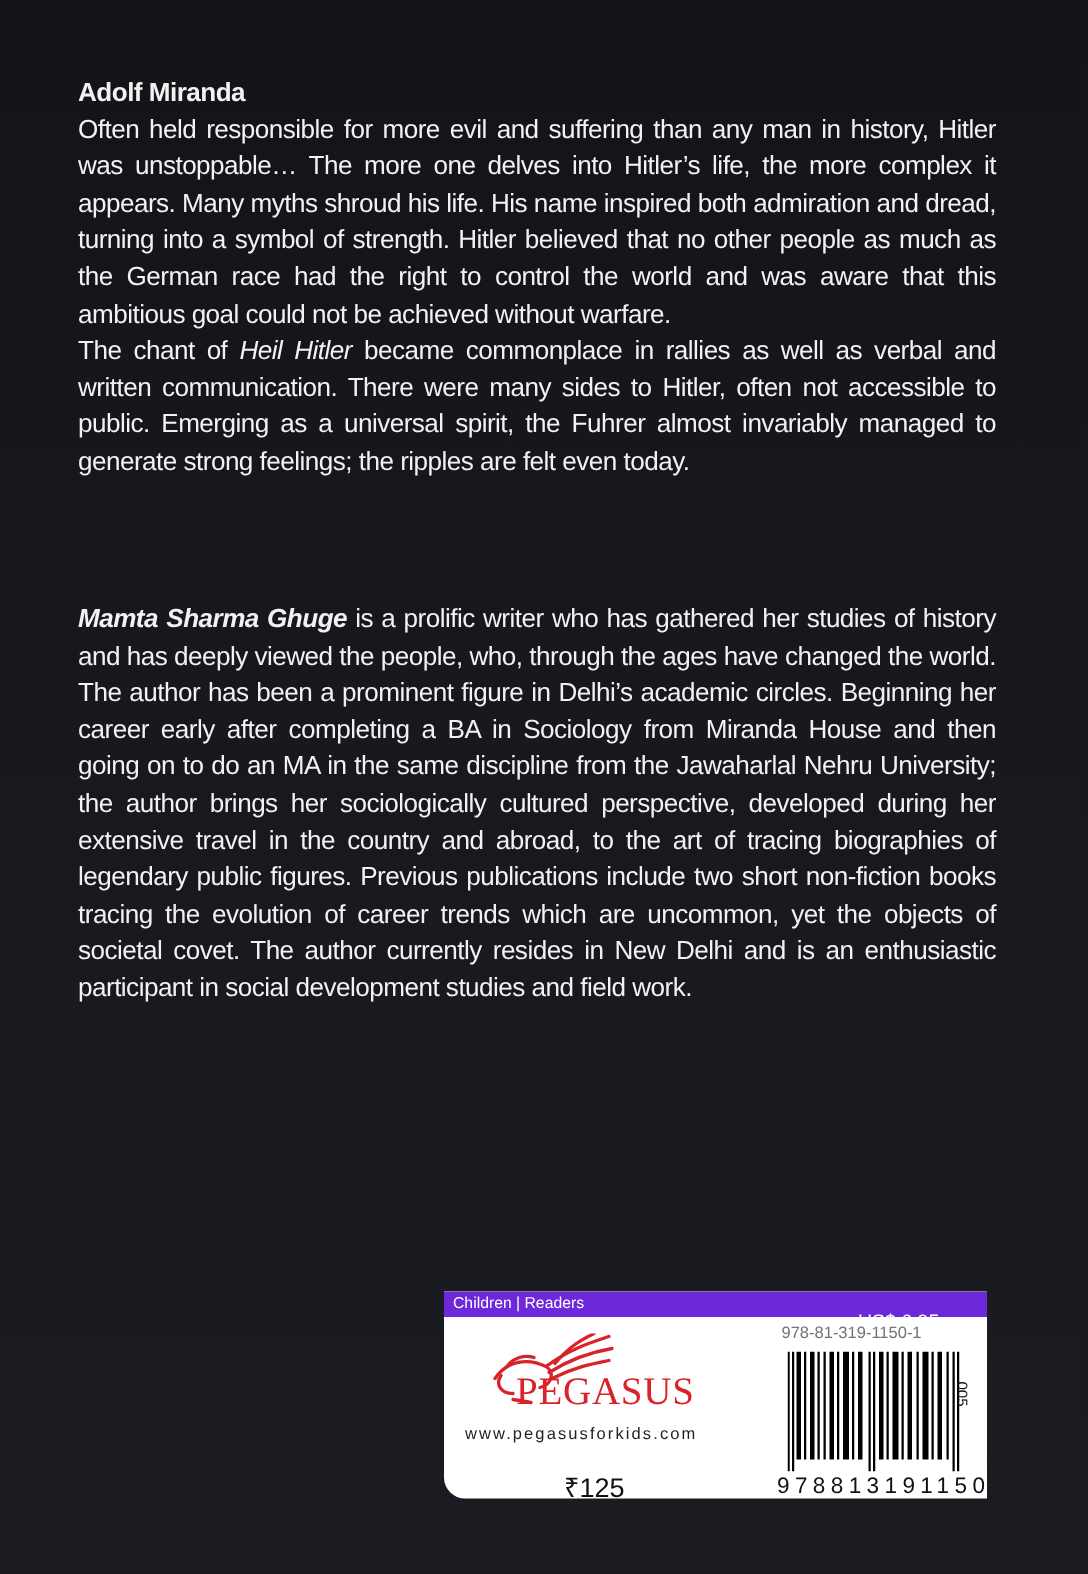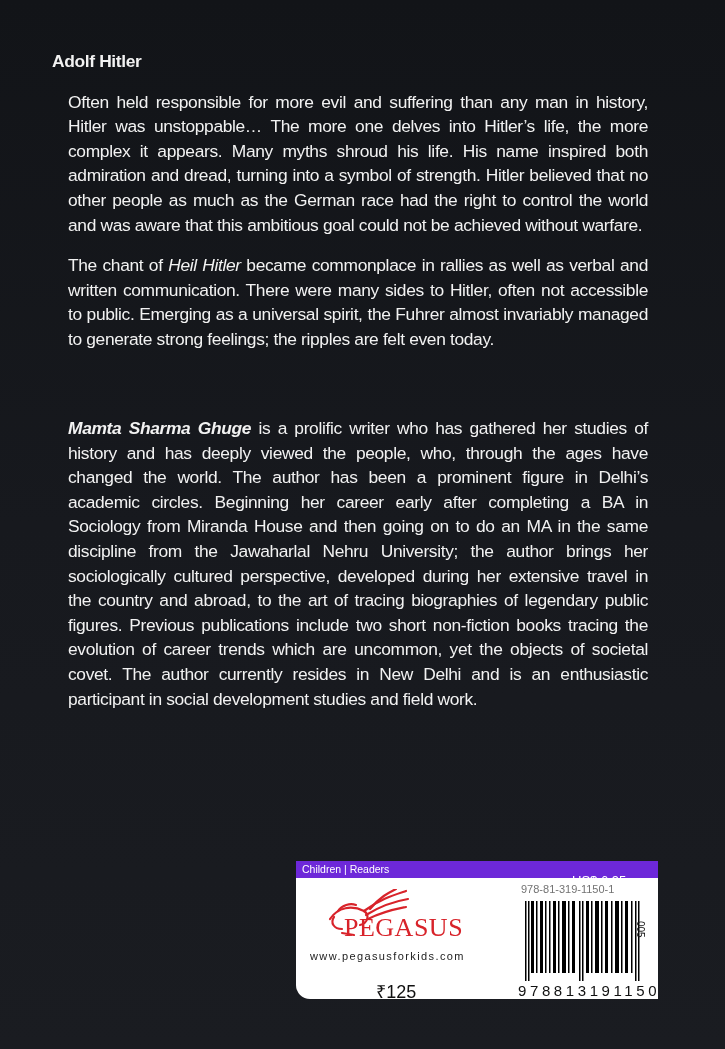--- a/index.html
+++ b/index.html
@@ -13,21 +13,21 @@
     position: absolute; left: 0; top: 0; width: 725px; height: 1049px;
     background: linear-gradient(180deg, #121418 0%, #17191e 50%, #1a1c21 100%);
   }
   .text-block {
     position: absolute; left: 52px; width: 612px;
     color: #f2f2f2; font-size: 17.4px; line-height: 24.6px;
     letter-spacing: -0.35px;
   }
   .bio { top: 49px; }
   .title { font-weight: bold; display: block; }
-  .para { text-align: justify; text-align-last: left; margin: 16px; }
+  .para { text-align: justify; text-align-last: left; margin: 0; }
   .author { top: 400px; }
   .author .name { font-weight: bold; font-style: italic; }
   .sticker {
     position: absolute; left: 296px; top: 861px; width: 362px; height: 138px;
     background: #ffffff; border-bottom-left-radius: 14px; overflow: hidden;
   }
   .redbar {
     position: absolute; left: 0; top: 0; width: 362px; height: 17px;
     background: #6d28d9; color: #fff;
   }
@@ -53,21 +53,21 @@
     position: absolute; left: 350px; top: 60px; font-size: 10px; color: #111;
     transform: rotate(90deg); transform-origin: left top;
   }
 </style>
 </head>
 <body>
 
 <div class="cover">
 
   <div class="text-block bio">
-    <span class="title">Adolf Hitler</span>
+    <span class="title">Adolf Miranda</span>
     <p class="para">Often held responsible for more evil and suffering than any man in history, Hitler was unstoppable… The more one delves into Hitler’s life, the more complex it appears. Many myths shroud his life. His name inspired both admiration and dread, turning into a symbol of strength. Hitler believed that no other people as much as the German race had the right to control the world and was aware that this ambitious goal could not be achieved without warfare.</p>
     <p class="para"><span>The chant of </span><i>Heil Hitler</i><span> became commonplace in rallies as well as verbal and written communication. There were many sides to Hitler, often not accessible to public. Emerging as a universal spirit, the Fuhrer almost invariably managed to generate strong feelings; the ripples are felt even today.</span></p>
   </div>
 
   <div class="text-block author">
     <p class="para"><span class="name">Mamta Sharma Ghuge</span><span> is a prolific writer who has gathered her studies of history and has deeply viewed the people, who, through the ages have changed the world. The author has been a prominent figure in Delhi’s academic circles. Beginning her career early after completing a BA in Sociology from Miranda House and then going on to do an MA in the same discipline from the Jawaharlal Nehru University; the author brings her sociologically cultured perspective, developed during her extensive travel in the country and abroad, to the art of tracing biographies of legendary public figures. Previous publications include two short non-fiction books tracing the evolution of career trends which are uncommon, yet the objects of societal covet. The author currently resides in New Delhi and is an enthusiastic participant in social development studies and field work.</span></p>
   </div>
 
   <div class="sticker">
     <div class="redbar">

